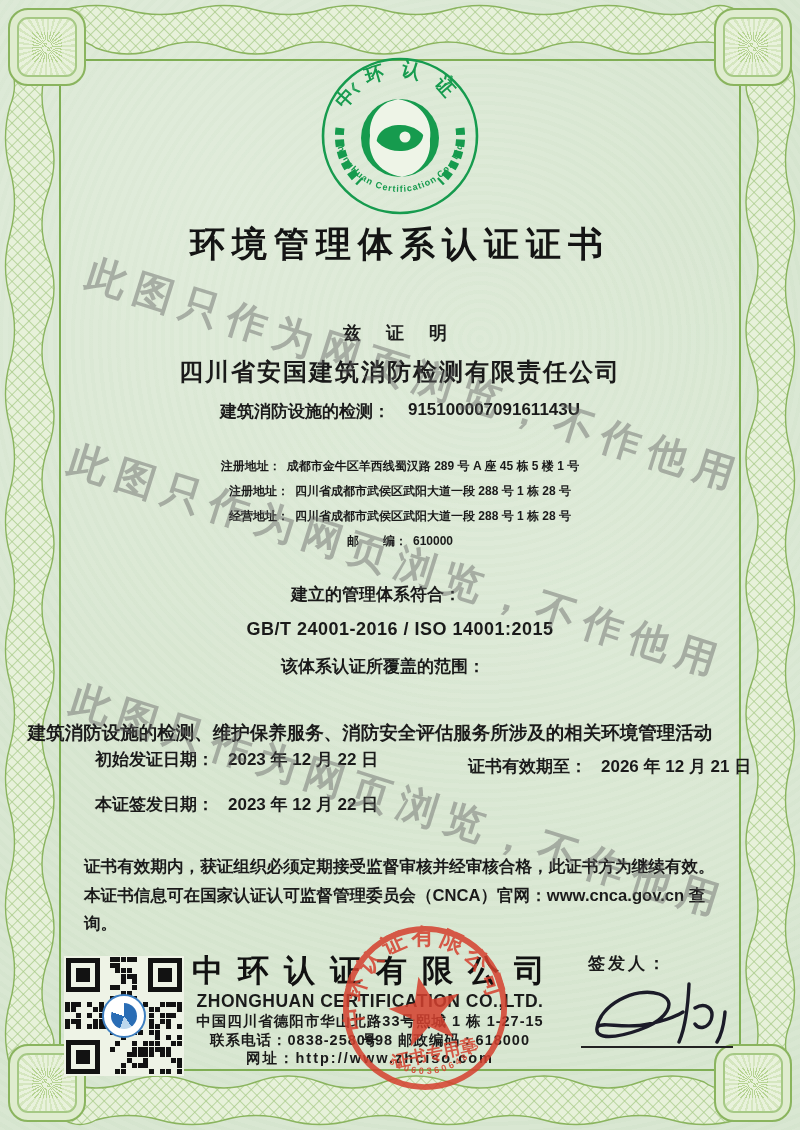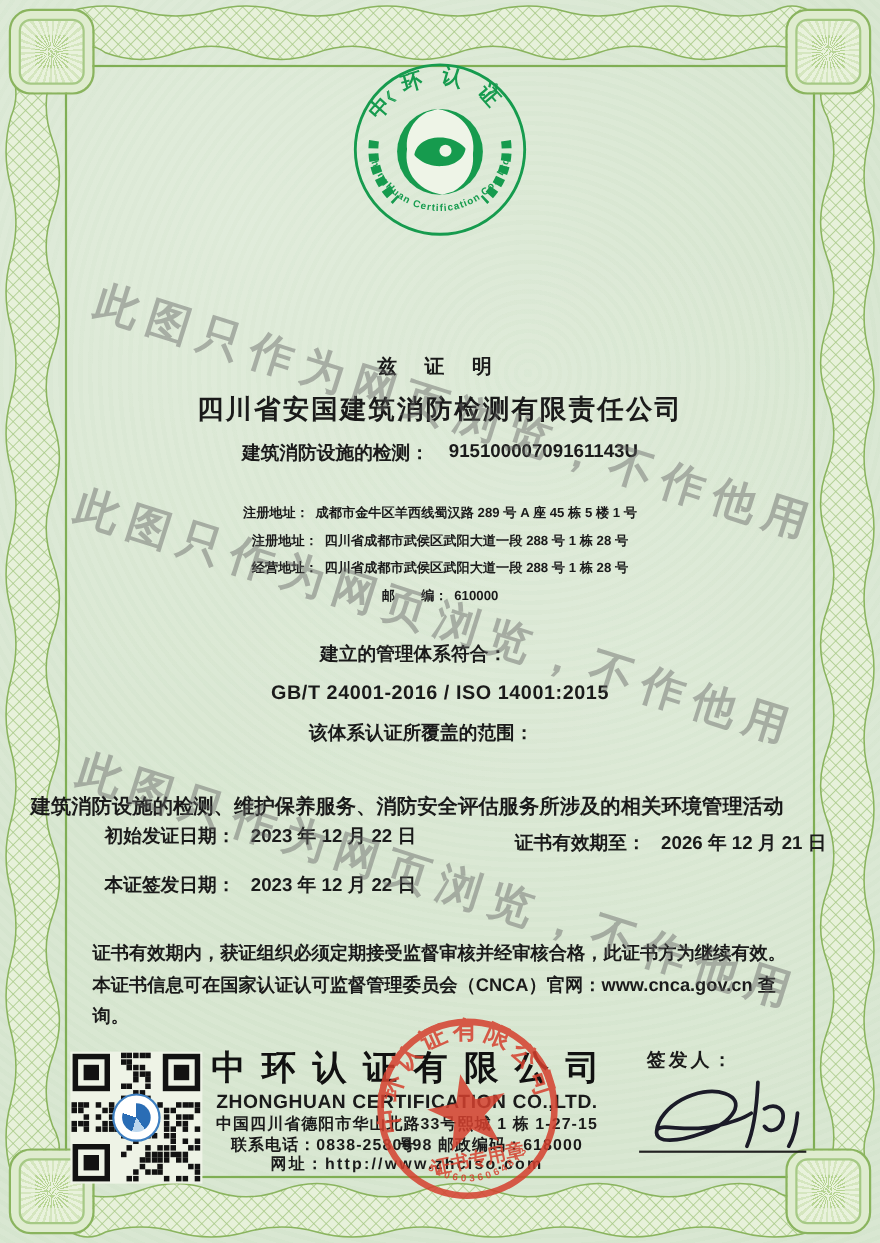--- a/index.html
+++ b/index.html
@@ -114,20 +114,21 @@
       <path d="M -2,-39 C 22,-35 35,-16 29,7 C 25,-6 12,-14 -2,-13 C -19,-12 -27,0 -22,13 C -35,2 -33,-25 -12,-36 Z" fill="#eef4e7"></path>
       <path d="M 2,39 C -22,35 -35,16 -29,-7 C -25,6 -12,14 2,13 C 19,12 27,0 22,-13 C 35,-2 33,25 12,36 Z" fill="#eef4e7"></path>
       <circle cx="5" cy="-1" r="5.5" fill="#eef4e7"></circle>
     </g>
     <path id="logoBotArc" d="M 16,86 A 66,66 0 0 0 144,86" fill="none"></path>
     <text font-size="9" font-weight="600" fill="#169b4e" letter-spacing="1">
       <textPath href="#logoBotArc" startOffset="50%" text-anchor="middle">ZhongHuan Certification Co., Ltd.</textPath>
     </text>
   </svg>
 
+  <div class="abs title">环境管理体系认证证书</div>
 
   <div class="abs certify">兹 证 明</div>
   <div class="abs company-name">四川省安国建筑消防检测有限责任公司</div>
   <div class="abs credit">
     <span>建筑消防设施的检测：</span>
     <span>91510000709161143U</span>
   </div>
 
   <div class="abs addr-block">
     <div class="addr-line">

